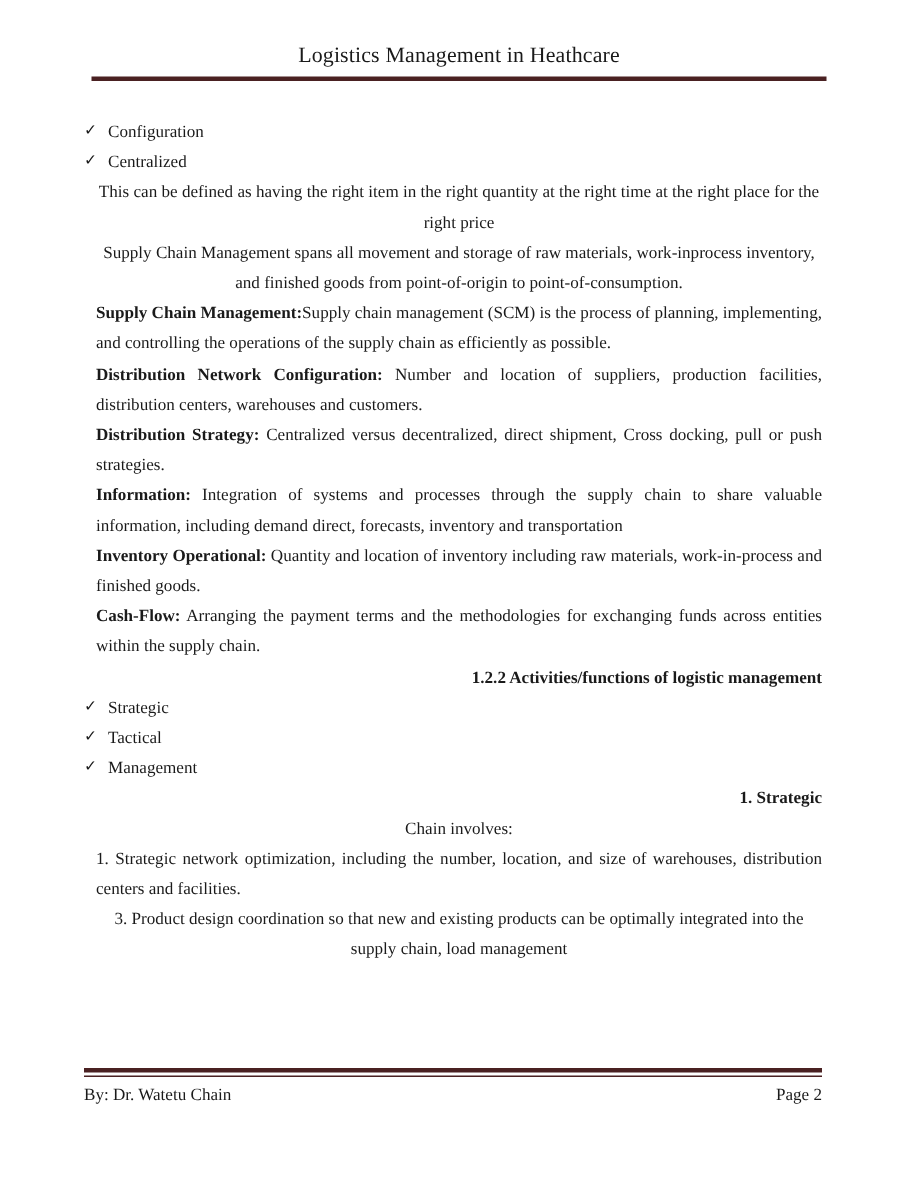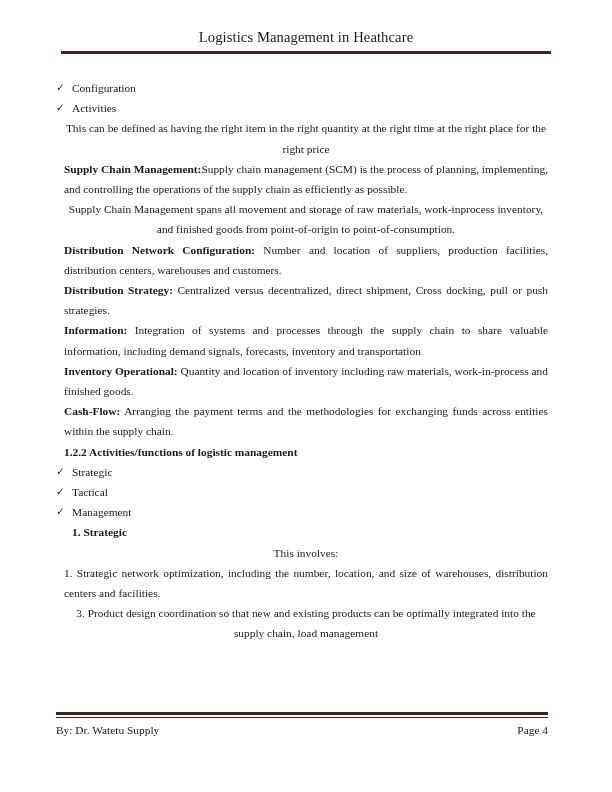--- a/index.html
+++ b/index.html
@@ -90,20 +90,21 @@
     padding-left: 8px;
     text-align: justify;
     text-justify: inter-word;
   }
   .para.nojustify {
     text-align: center;
   }
   .para b,
   .heading {
     font-weight: 700;
+    text-align: right;
   }
   .heading {
     margin: 0;
     padding-left: 8px;
     font-size: 11.4px;
     line-height: 20.2px;
   }
   .heading.extra-indent {
     padding-left: 16px;
   }
@@ -148,41 +149,41 @@
 
   <div class="content">
 
     <div class="bullet-row">
       <span class="bullet-mark">✓</span>
       <span class="bullet-text">Configuration</span>
     </div>
 
     <div class="bullet-row">
       <span class="bullet-mark">✓</span>
-      <span class="bullet-text">Activities</span>
+      <span class="bullet-text">Centralized</span>
     </div>
 
     <p class="para nojustify">This can be defined as having the right item in the right quantity at the right time at the right place for the right price</p>
 
+    <p class="para nojustify">Supply Chain Management spans all movement and storage of raw materials, work-inprocess inventory, and finished goods from point-of-origin to point-of-consumption.</p>
+
     <p class="para">
       <b>Supply Chain Management:</b><span>Supply chain management (SCM) is the process of planning, implementing, and controlling the operations of the supply chain as efficiently as possible.</span>
     </p>
 
-    <p class="para nojustify">Supply Chain Management spans all movement and storage of raw materials, work-inprocess inventory, and finished goods from point-of-origin to point-of-consumption.</p>
-
     <p class="para">
       <b>Distribution Network Configuration:</b><span> Number and location of suppliers, production facilities, distribution centers, warehouses and customers.</span>
     </p>
 
     <p class="para">
       <b>Distribution Strategy:</b><span> Centralized versus decentralized, direct shipment, Cross docking, pull or push strategies.</span>
     </p>
 
     <p class="para">
-      <b>Information:</b><span> Integration of systems and processes through the supply chain to share valuable information, including demand signals, forecasts, inventory and transportation</span>
+      <b>Information:</b><span> Integration of systems and processes through the supply chain to share valuable information, including demand direct, forecasts, inventory and transportation</span>
     </p>
 
     <p class="para">
       <b>Inventory Operational:</b><span> Quantity and location of inventory including raw materials, work-in-process and finished goods.</span>
     </p>
 
     <p class="para">
       <b>Cash-Flow:</b><span>  Arranging the payment terms and the methodologies for exchanging funds across entities within the supply chain.</span>
     </p>
 
@@ -197,29 +198,29 @@
       <span class="bullet-mark">✓</span>
       <span class="bullet-text">Tactical</span>
     </div>
     <div class="bullet-row">
       <span class="bullet-mark">✓</span>
       <span class="bullet-text">Management</span>
     </div>
 
     <p class="heading extra-indent">1. Strategic</p>
 
-    <p class="para nojustify">This involves:</p>
+    <p class="para nojustify">Chain involves:</p>
 
     <p class="para">1.  Strategic network optimization, including the number, location, and size of warehouses, distribution centers and facilities.</p>
     <p class="para nojustify">3. Product design coordination so that new and existing products can be optimally integrated into the supply chain, load management</p>
 
   </div>
 
   <div class="page-footer">
     <div class="footer-rule-thick"></div>
     <div class="footer-rule-thin"></div>
     <div class="footer-row">
-      <span>By: Dr. Watetu Supply</span>
-      <span>Page 4</span>
+      <span>By: Dr. Watetu Chain</span>
+      <span>Page 2</span>
     </div>
   </div>
 
 </div>
 
 </body></html>

